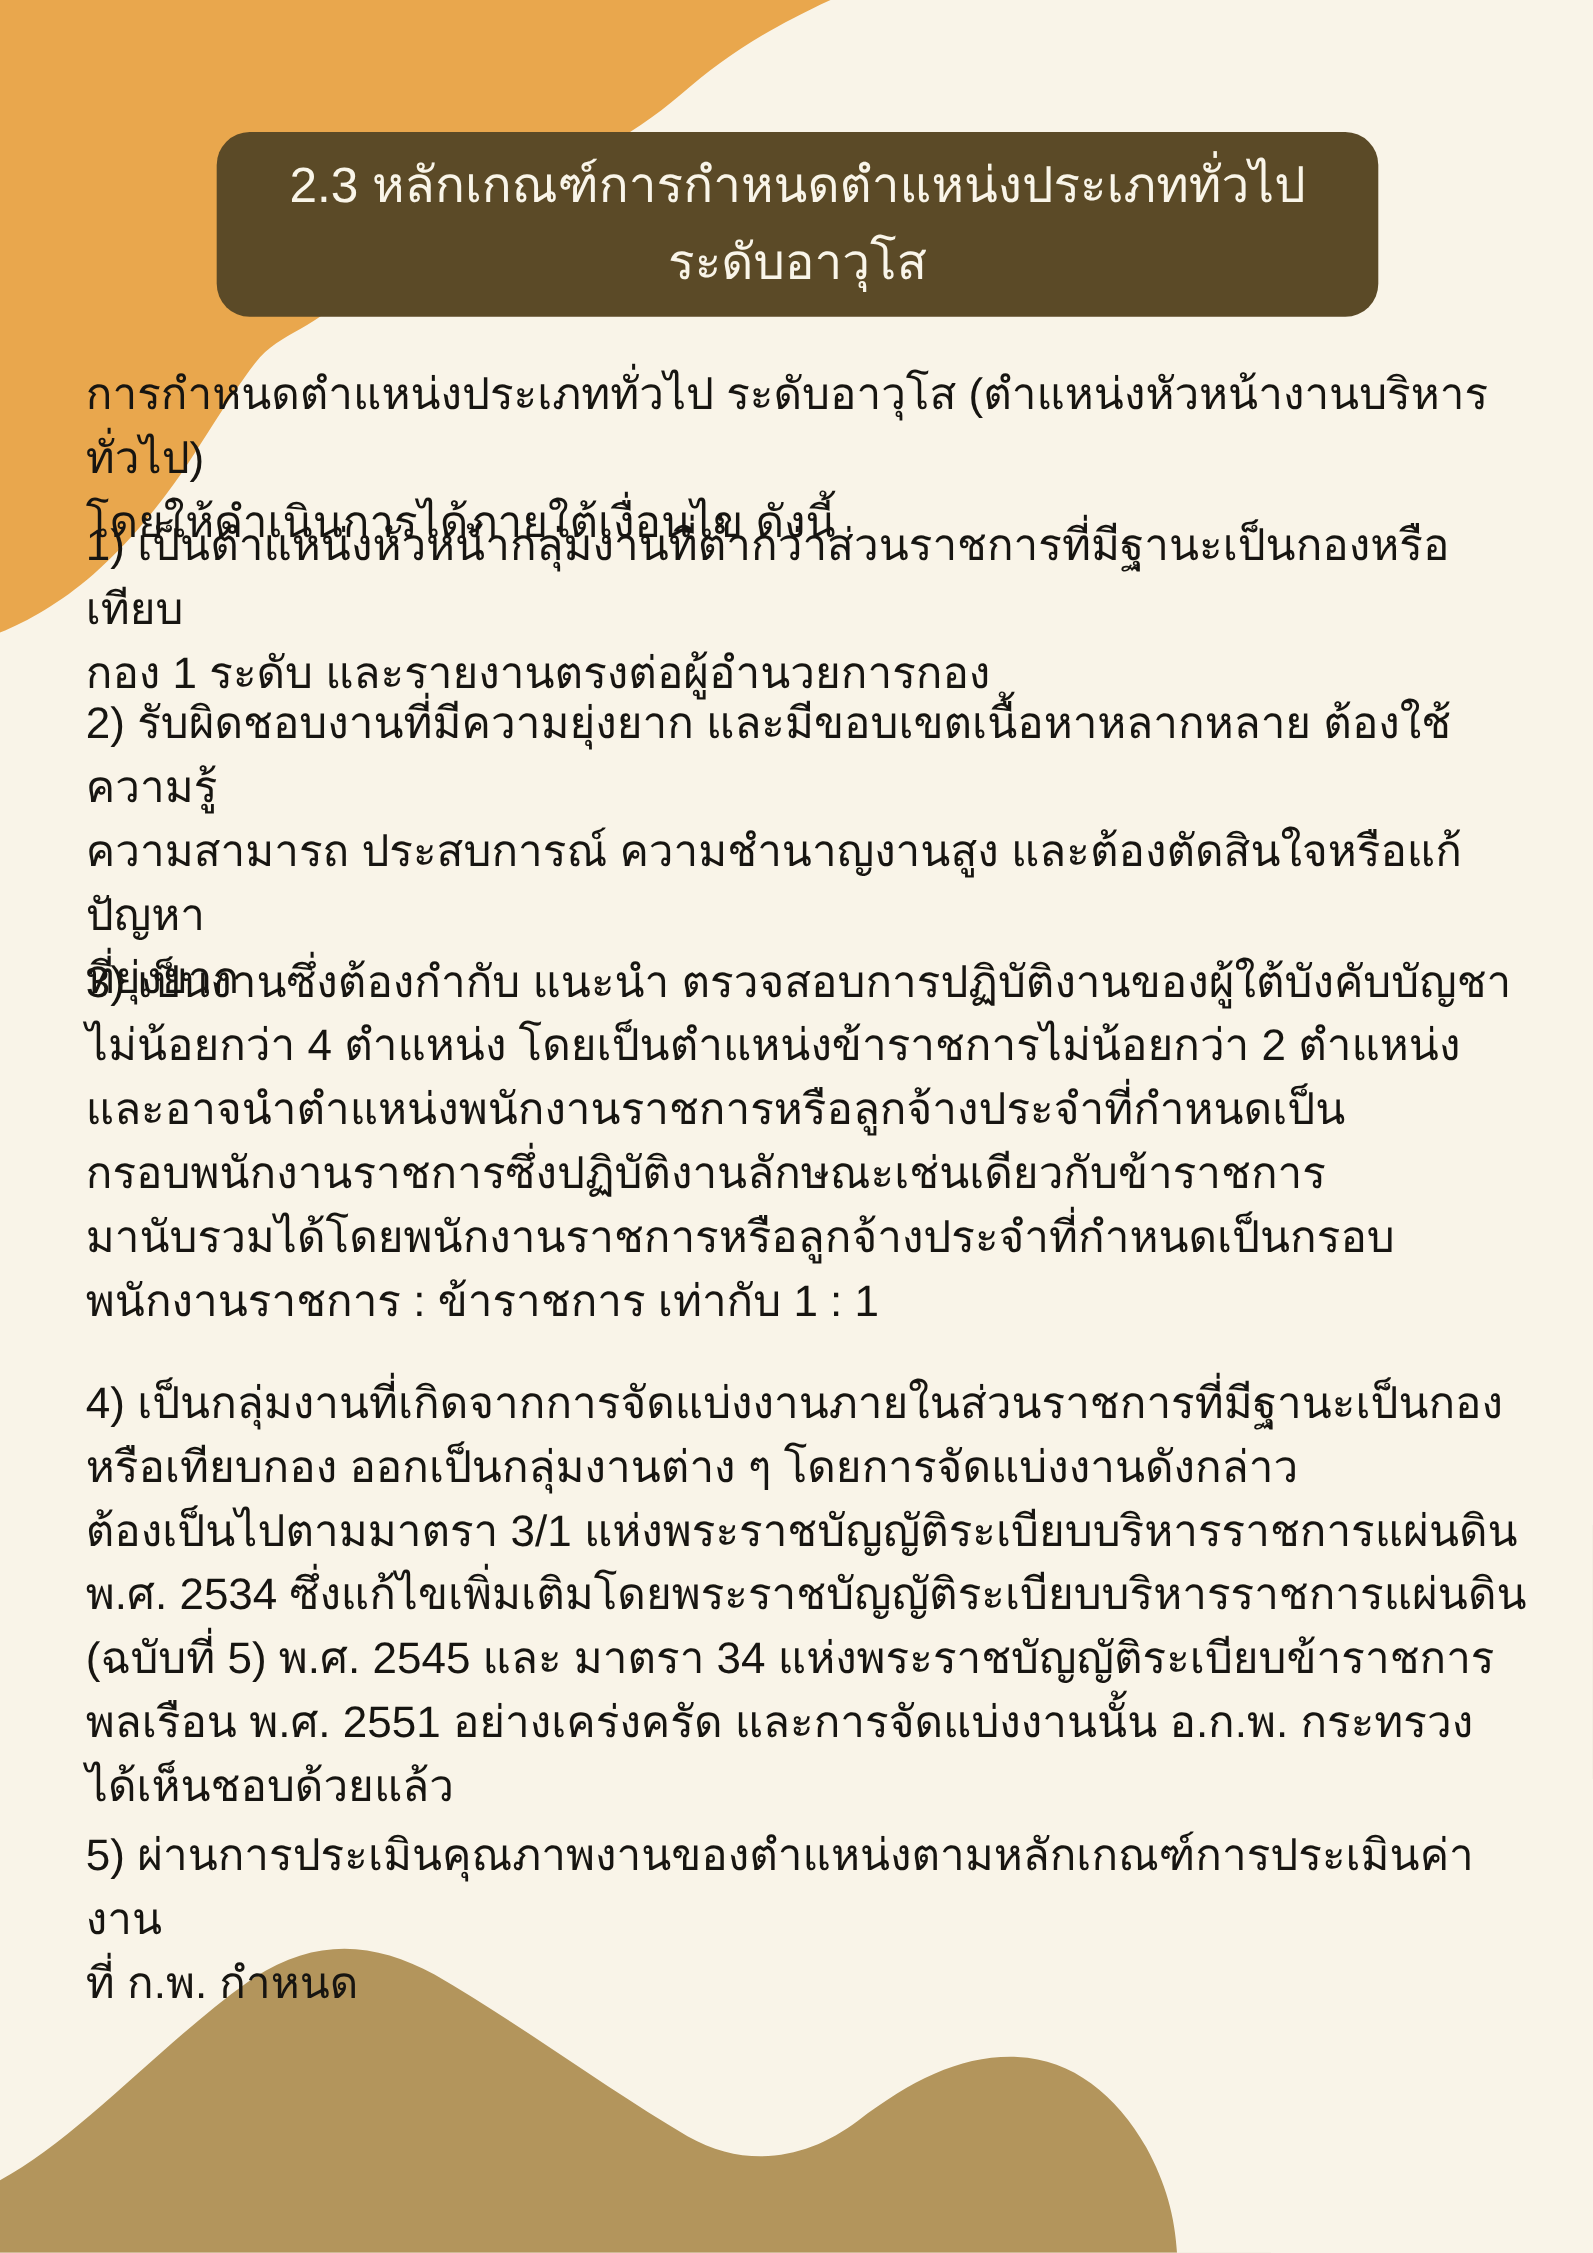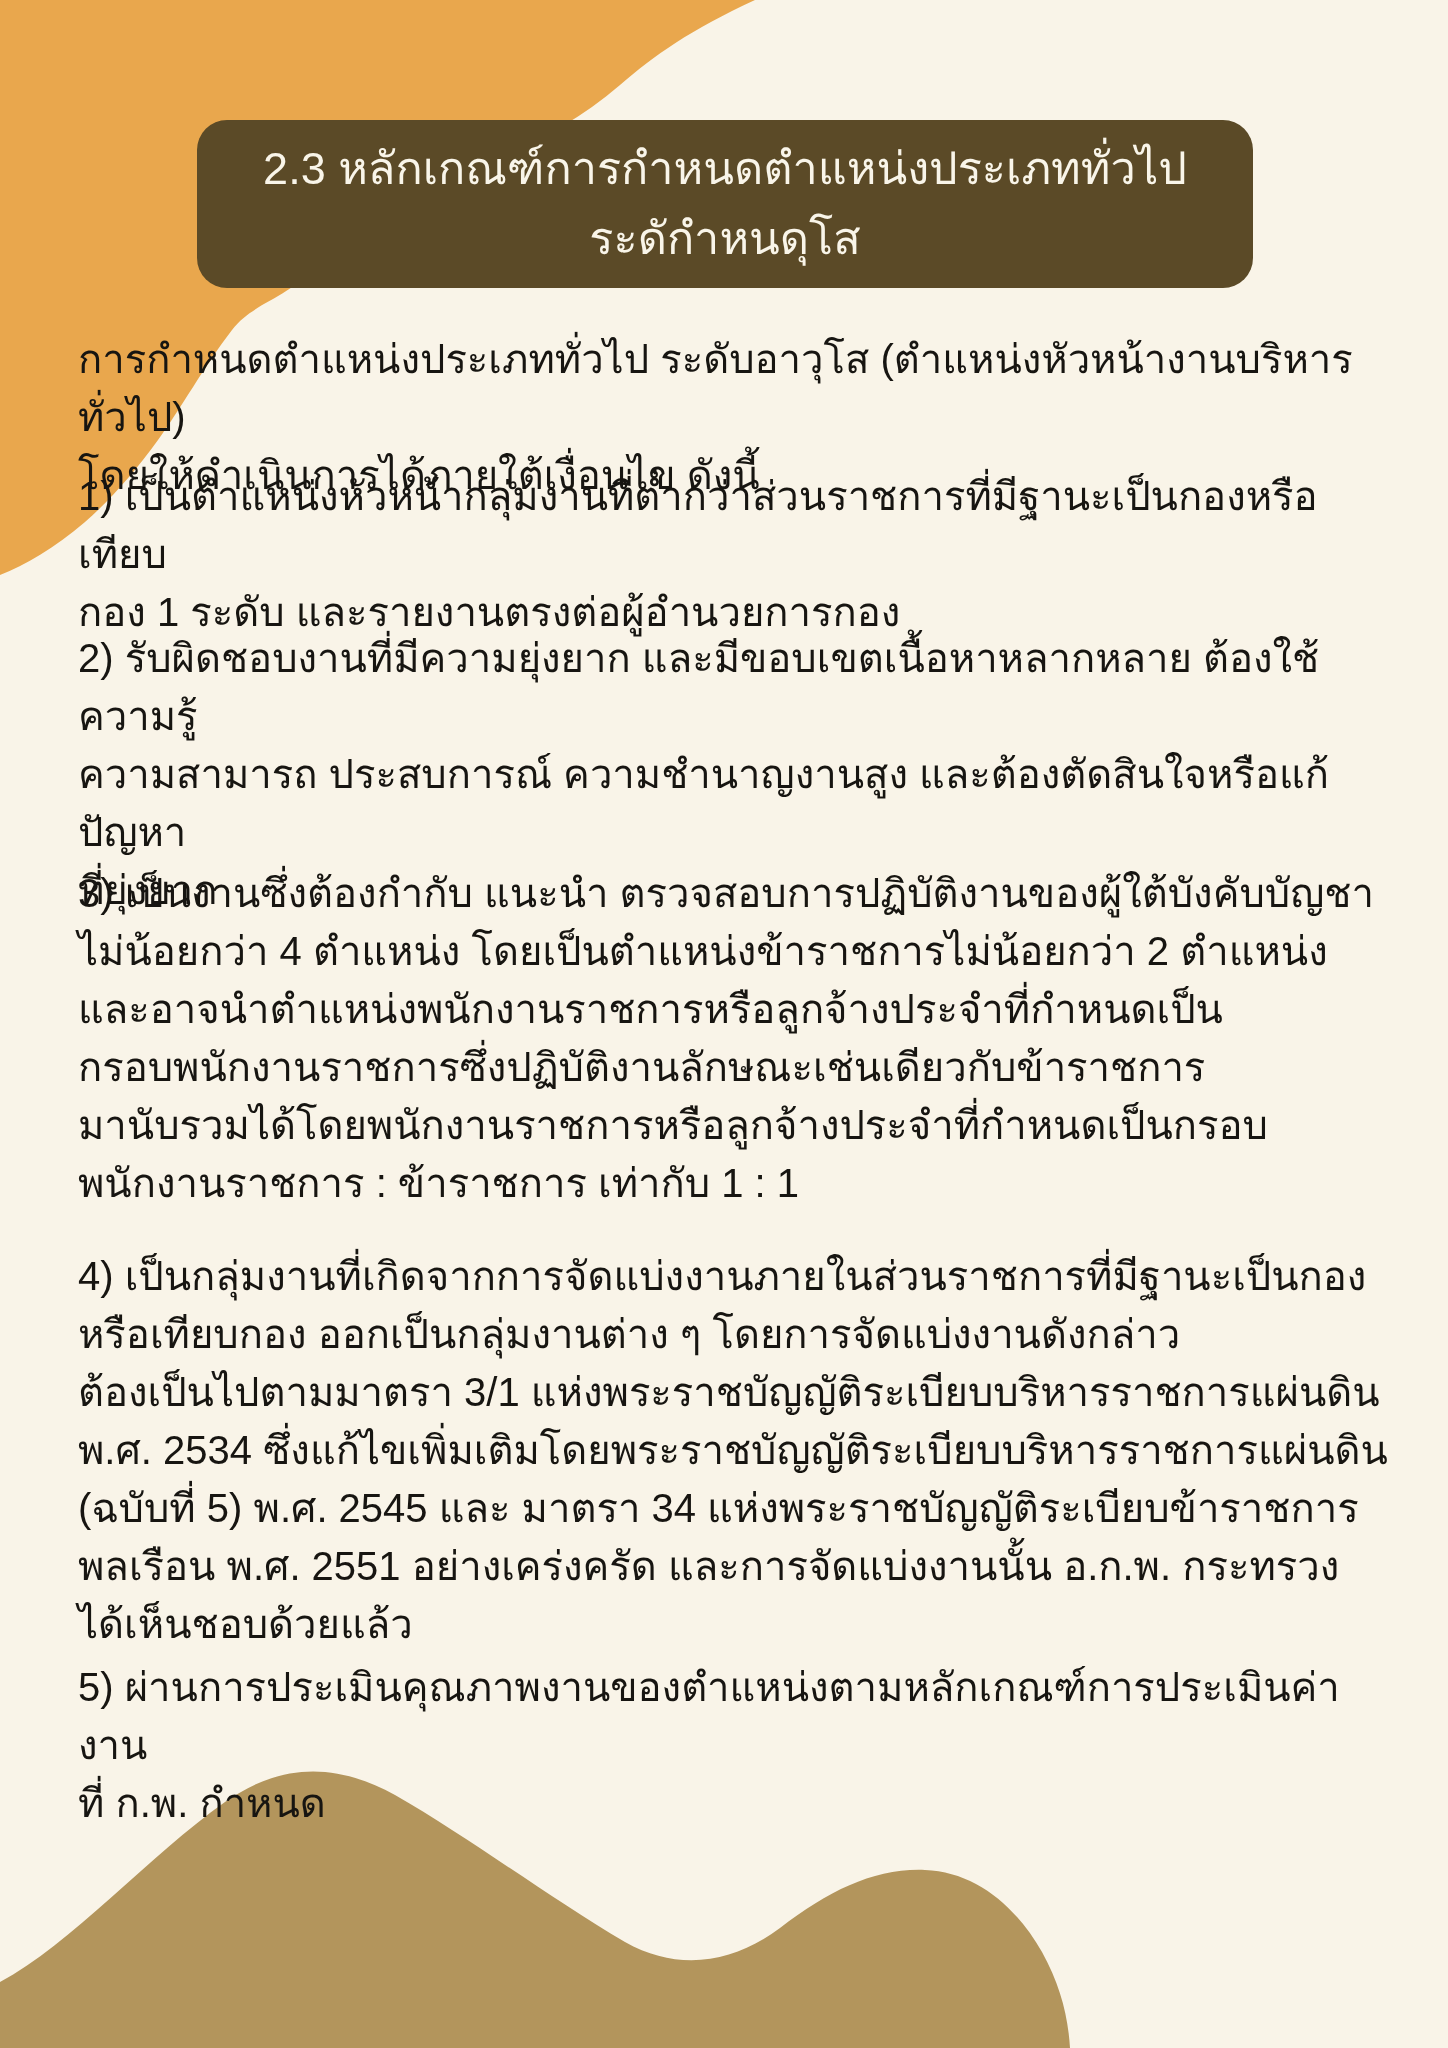--- a/index.html
+++ b/index.html
@@ -80,21 +80,21 @@
          C470,1838 550,1898 625,1942
          C680,1973 735,1962 780,1928
          C830,1890 875,1868 925,1870
          C975,1872 1015,1905 1042,1952
          C1060,1985 1068,2015 1070,2048
          L0,2048 Z"></path>
   </svg>
 
   <div class="title-banner">
     <div class="title-line">2.3 หลักเกณฑ์การกำหนดตำแหน่งประเภททั่วไป</div>
-    <div class="title-line">ระดักำหนดุโส</div>
+    <div class="title-line">ระดับอาวุโส</div>
   </div>
 
   <div class="para p-intro">การกำหนดตำแหน่งประเภททั่วไป ระดับอาวุโส (ตำแหน่งหัวหน้างานบริหารทั่วไป)
 โดยให้ดำเนินการได้ภายใต้เงื่อนไข ดังนี้</div>
 
   <div class="para p-item1">1) เป็นตำแหน่งหัวหน้ากลุ่มงานที่ต่ำกว่าส่วนราชการที่มีฐานะเป็นกองหรือเทียบ
 กอง  1 ระดับ และรายงานตรงต่อผู้อำนวยการกอง</div>
   <div class="para p-item2">2) รับผิดชอบงานที่มีความยุ่งยาก และมีขอบเขตเนื้อหาหลากหลาย ต้องใช้ความรู้
 ความสามารถ ประสบการณ์ ความชำนาญงานสูง และต้องตัดสินใจหรือแก้ปัญหา
 ที่ยุ่งยาก</div>

